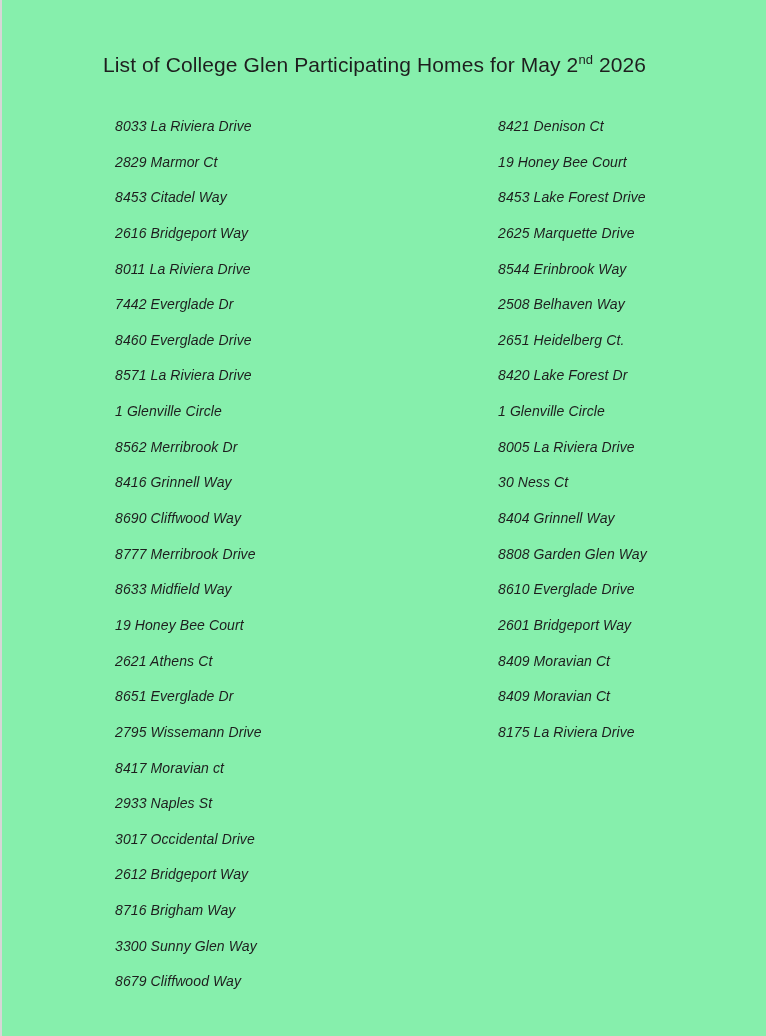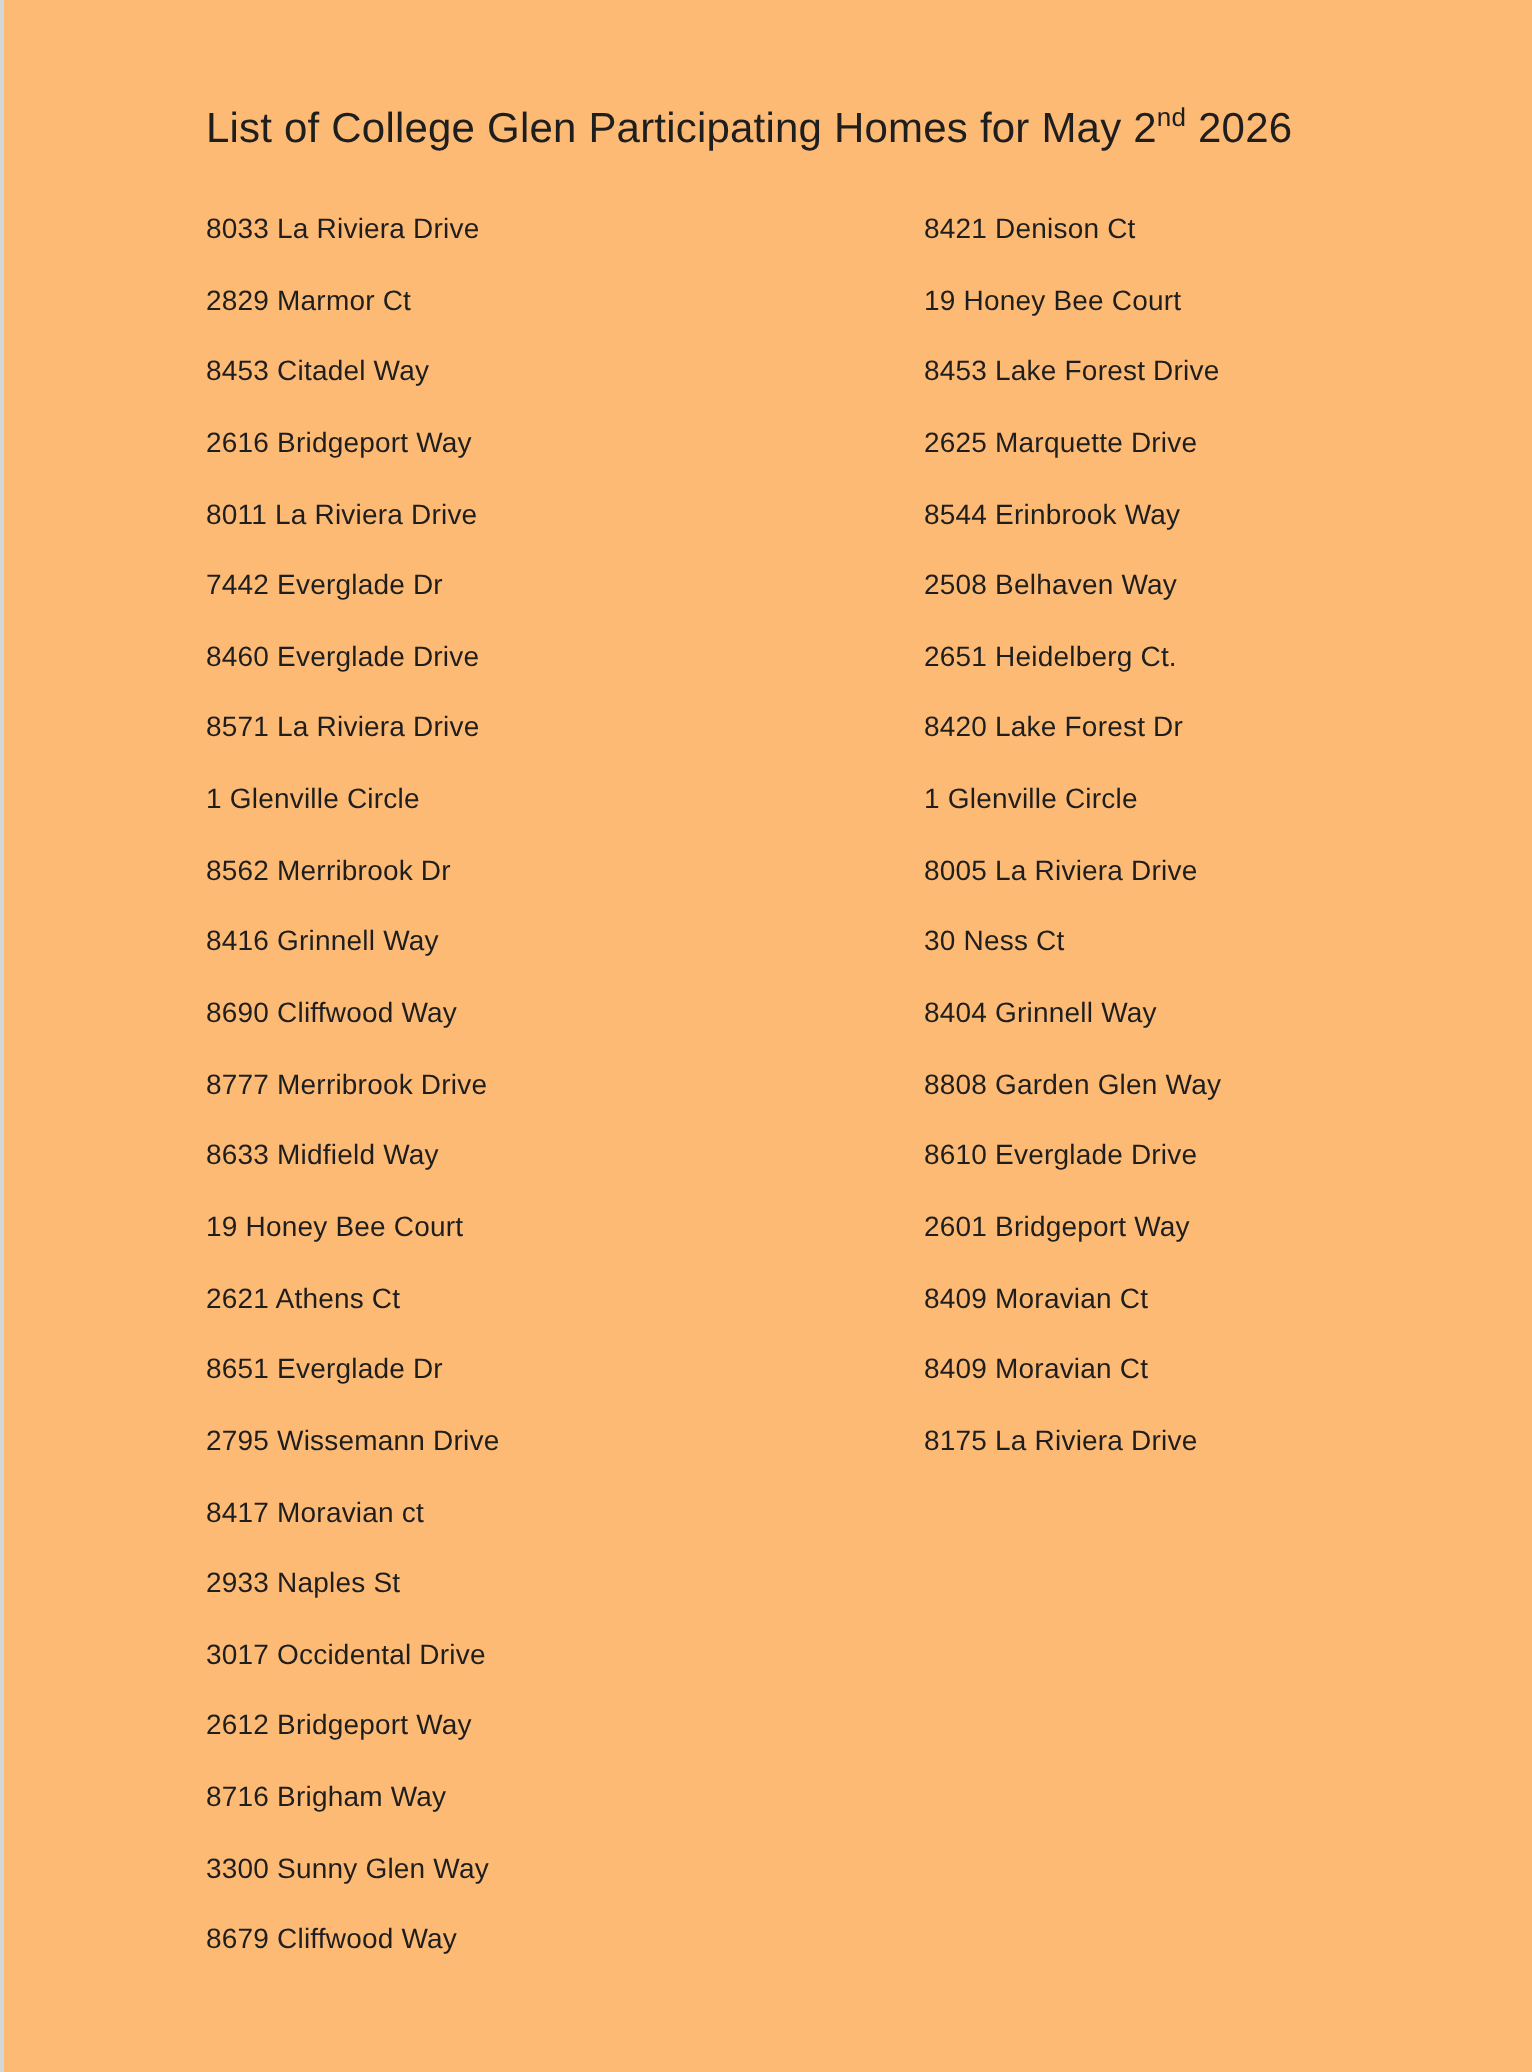--- a/index.html
+++ b/index.html
@@ -8,21 +8,21 @@
     width: 766px;
     height: 1036px;
     background: #ffffff;
     overflow: hidden;
     font-family: "Liberation Sans", sans-serif;
   }
   .page {
     position: relative;
     width: 766px;
     height: 1036px;
-    background: #fdba74;
+    background: #86efac;
   }
   .edge-line {
     position: absolute;
     left: 0;
     top: 0;
     width: 2px;
     height: 1036px;
     background: #d6d6d6;
   }
   h1.doc-title {
@@ -44,22 +44,23 @@
   }
   .columns {
     position: absolute;
     left: 103px;
     top: 105px;
     display: flex;
     align-items: flex-start;
   }
   ul.col {
     list-style: none;
-    margin: 0;
+    margin: 12px;
     padding: 0;
+    font-style: italic;
   }
   ul.col.left  { width: 359px; }
   ul.col.right { width: 280px; }
   ul.col li {
     height: 35.65px;
     font-size: 14px;
     line-height: 19px;
     color: #1e1e1e;
     letter-spacing: 0.1px;
     white-space: nowrap;

